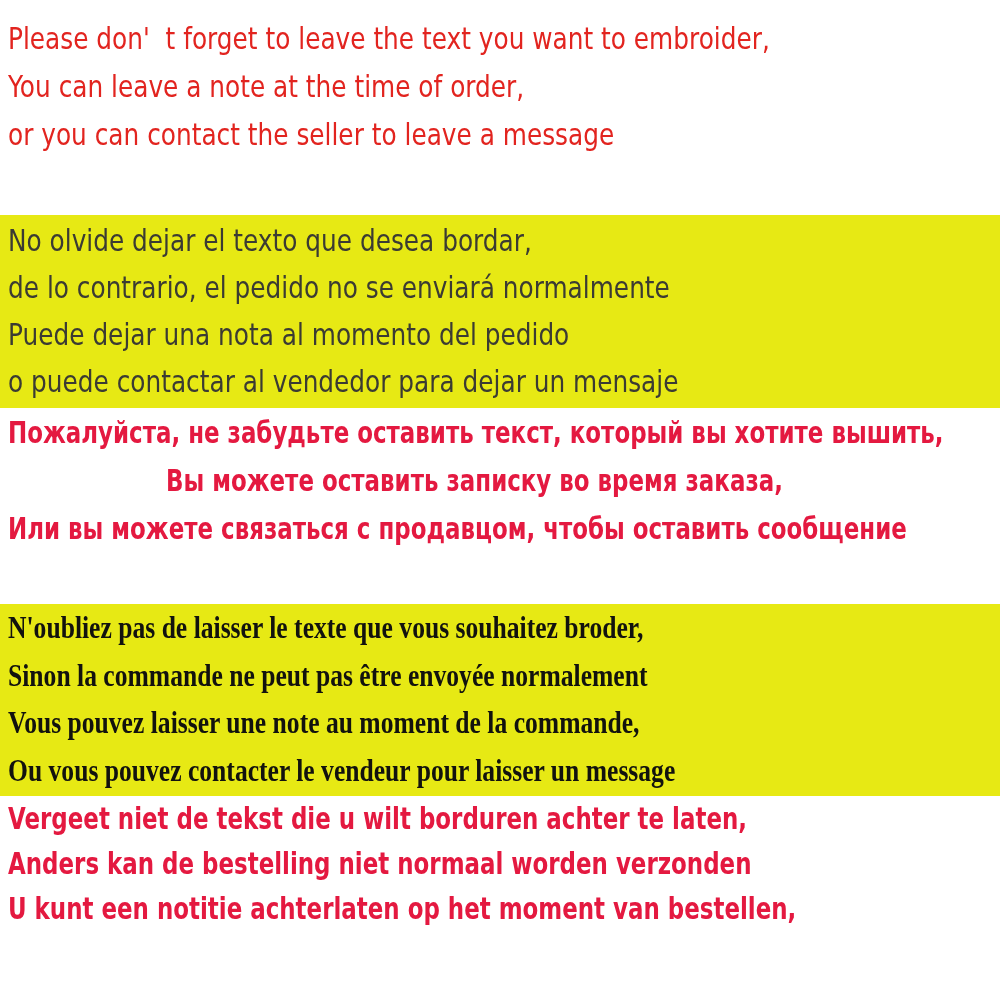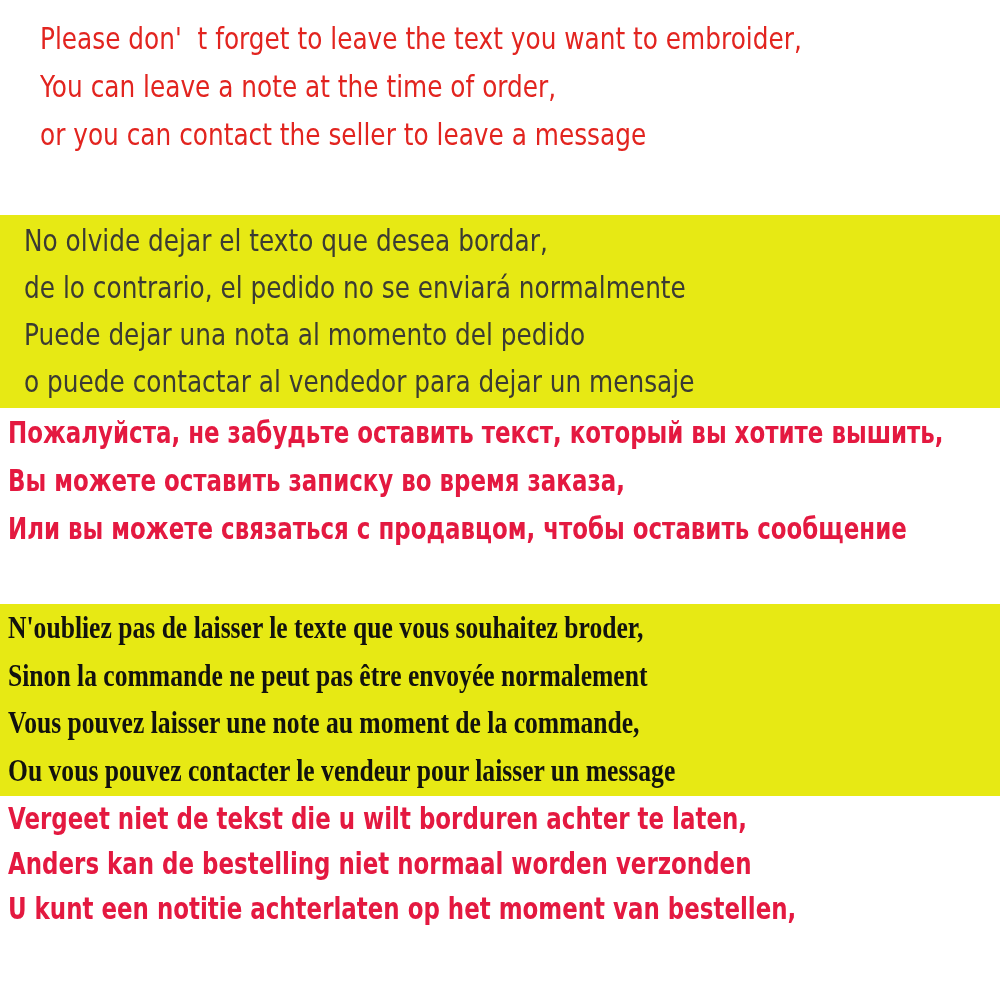--- a/index.html
+++ b/index.html
@@ -26,31 +26,31 @@
     display: block;
   }
   .line-text {
     display: inline-block;
     transform-origin: 0 50%;
     white-space: pre;
   }
 
   
   .sec-en { height: 215px; padding-top: 14px; background: var(--page-bg, #ffffff); }
-  .sec-en .line { height: 48px; line-height: 48px; margin-left: 32px; }
+  .sec-en .line { height: 48px; line-height: 48px; }
   .sec-en .line-text { font-size: 31px; font-weight: 400; color: var(--en-red, #e2241f); transform: scaleX(0.80); }
 
   
   .sec-es { height: 193px; padding-top: 2px; background: var(--yellow-bg, #e7e914); }
-  .sec-es .line { height: 47px; line-height: 47px; margin-left: 16px; }
+  .sec-es .line { height: 47px; line-height: 47px; }
   .sec-es .line-text { font-size: 31px; font-weight: 400; color: var(--es-dark, #3b3b33); transform: scaleX(0.80); }
 
   
   .sec-ru { height: 196px; background: var(--page-bg, #ffffff); }
-  .sec-ru .line { height: 48px; line-height: 48px; }
+  .sec-ru .line { height: 48px; line-height: 48px; text-align: right; }
   .sec-ru .line-text { font-size: 31px; font-weight: 700; color: var(--ru-red, #e41940); transform: scaleX(0.74); }
 
   
   .sec-fr { height: 192px; background: var(--yellow-bg, #e7e914); font-family: Liberation Serif, serif; }
   .sec-fr .line { height: 47.5px; line-height: 47.5px; }
   .sec-fr .line-text { font-size: 32px; font-weight: 700; color: var(--fr-black, #12120e); transform: scaleX(0.80); }
 
   
   .sec-nl { height: 204px; background: var(--page-bg, #ffffff); }
   .sec-nl .line { height: 45px; line-height: 45px; }

